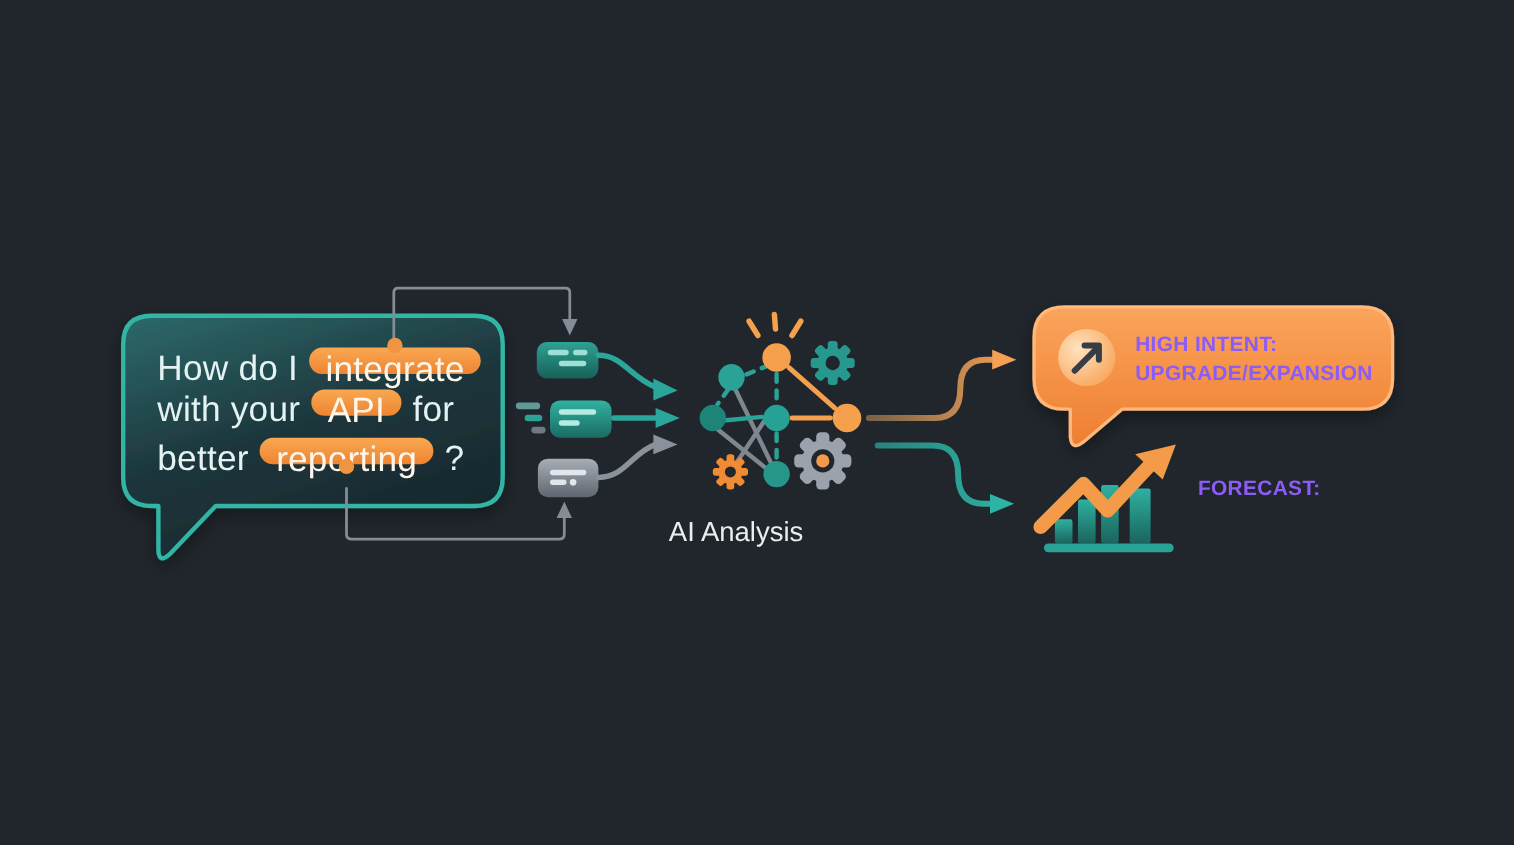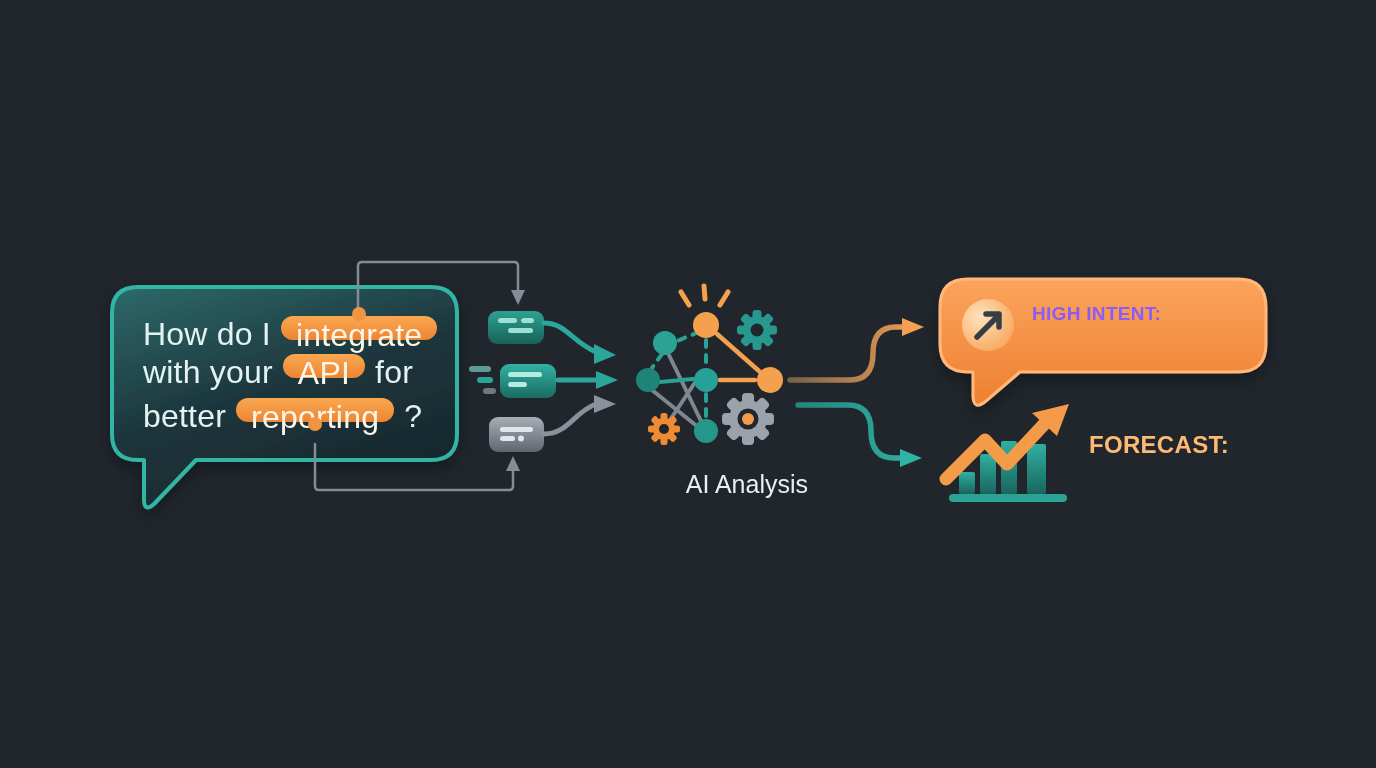--- a/index.html
+++ b/index.html
@@ -33,26 +33,26 @@
     position:absolute;left:50%;transform:translateX(-50%);
     width:14px;height:14px;border-radius:50%;
     background:#ef9440;
   }
   .nub-top{top:-9px;}
   .nub-bottom{bottom:-9px;}
 
   
   .ai-label{
     position:absolute;left:608px;top:470px;width:200px;
-    text-align:right;
+    text-align:left;
     font-size:25px;color:#e9eef0;font-weight:400;z-index:3;
   }
   .out-text{position:absolute;z-index:3;font-weight:700;letter-spacing:.3px;}
   .intent-text{left:1032px;top:301px;font-size:19px;line-height:26px;color:#8b5cf6;}
-  .forecast-text{left:1089px;top:431px;font-size:24px;line-height:27px;color:#fdba74;}
+  .forecast-text{left:1089px;top:431px;font-size:19px;line-height:27px;color:#8b5cf6;}
 </style>
 </head>
 <body>
 
 <div class="stage">
 
 <svg width="1376" height="768" viewBox="0 0 1376 768">
   <defs>
     <linearGradient id="chatFill" x1="0" y1="0" x2="0.5" y2="1">
       <stop offset="0" stop-color="#2d6a6b"></stop>
@@ -258,19 +258,20 @@
 <div class="chat-line" style="top:398px">
   <span class="word">better</span>
   <span class="pill"><span class="nub nub-bottom"></span><span>reporting</span></span>
   <span class="word">?</span>
 </div>
 
 <div class="ai-label">AI Analysis</div>
 
 <div class="out-text intent-text">
   <div>HIGH INTENT:</div>
+  <div>UPGRADE/EXPANSION</div>
 </div>
 
 <div class="out-text forecast-text">
   <div>FORECAST:</div>
 </div>
 
 </div>
 
 </body></html>

